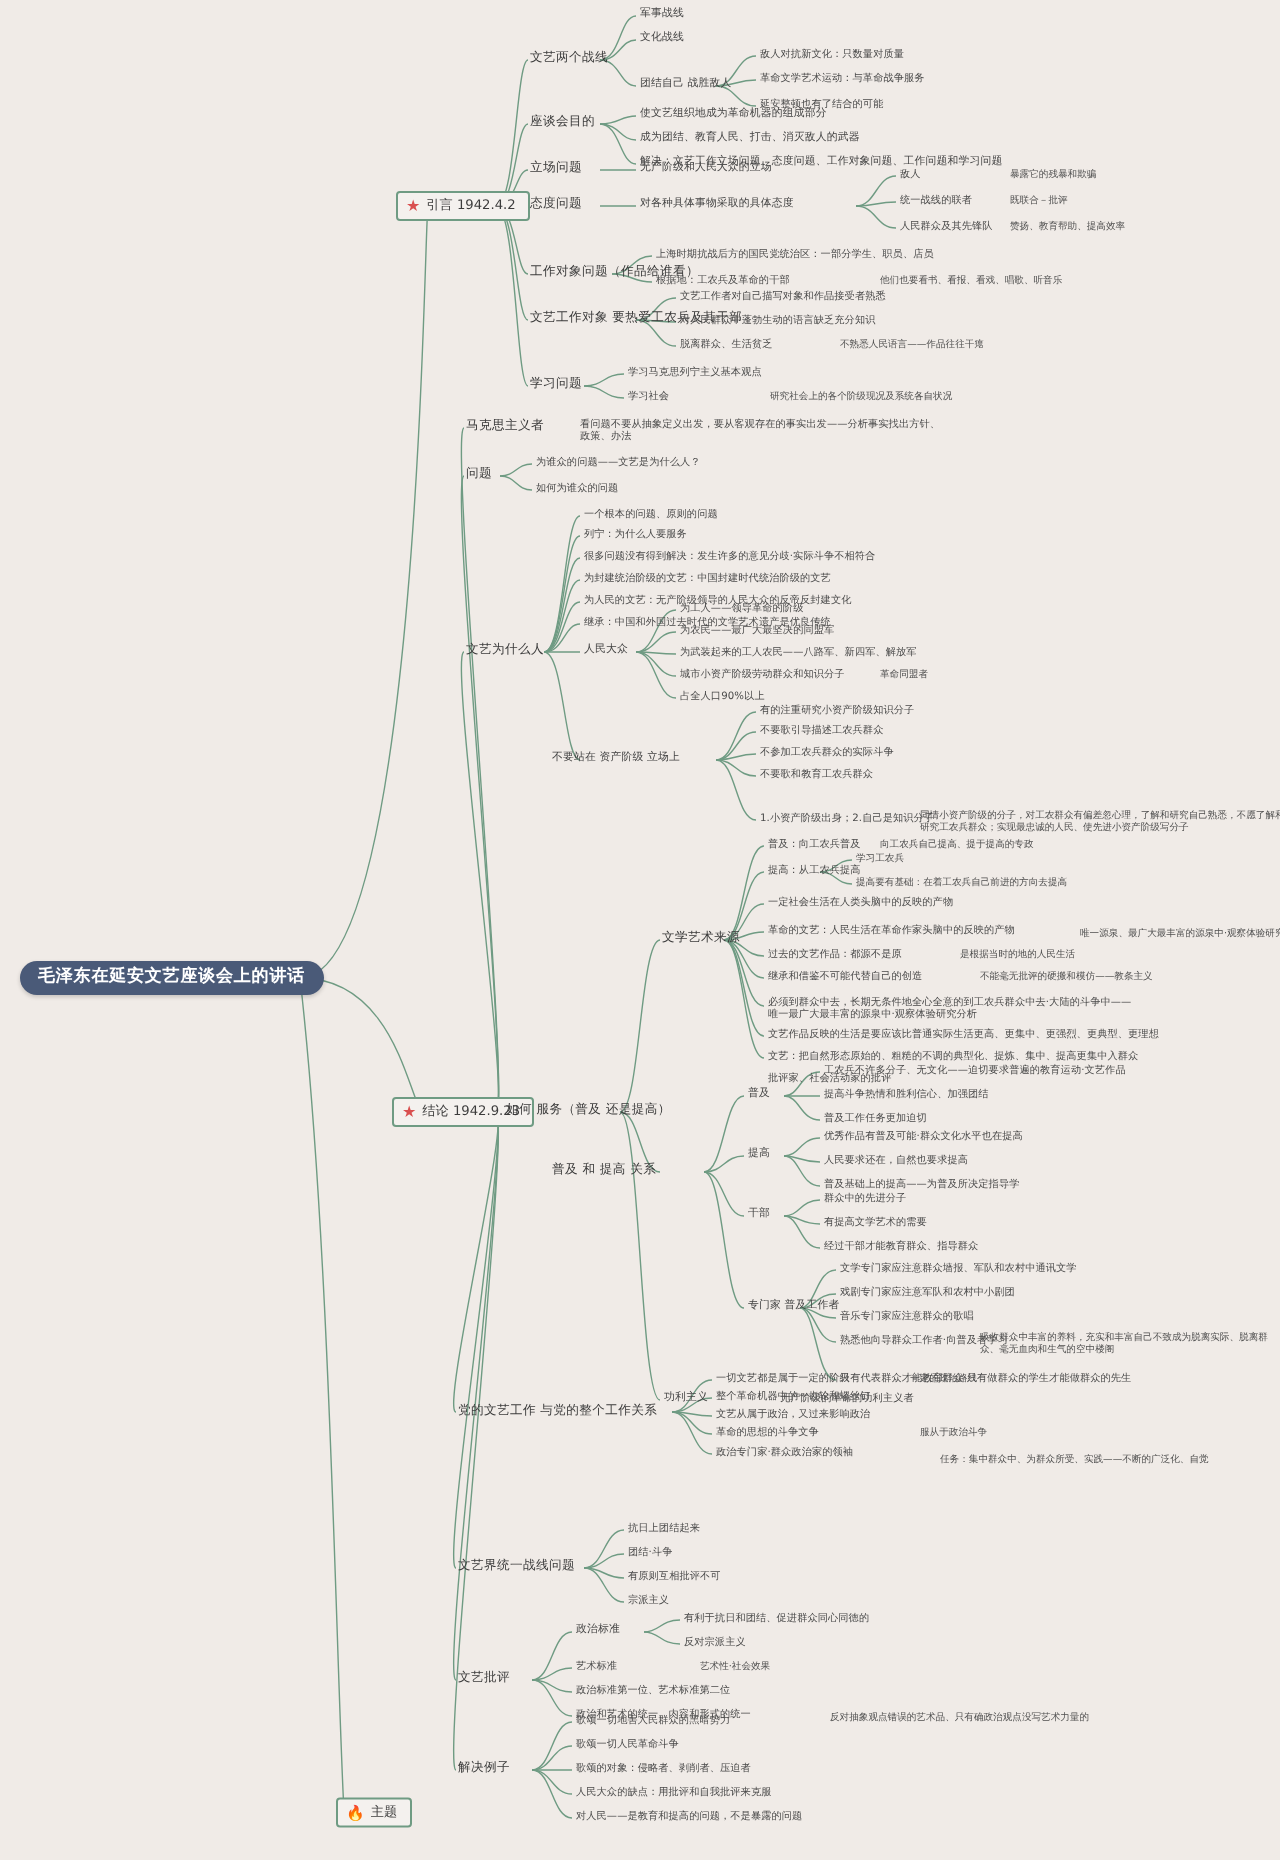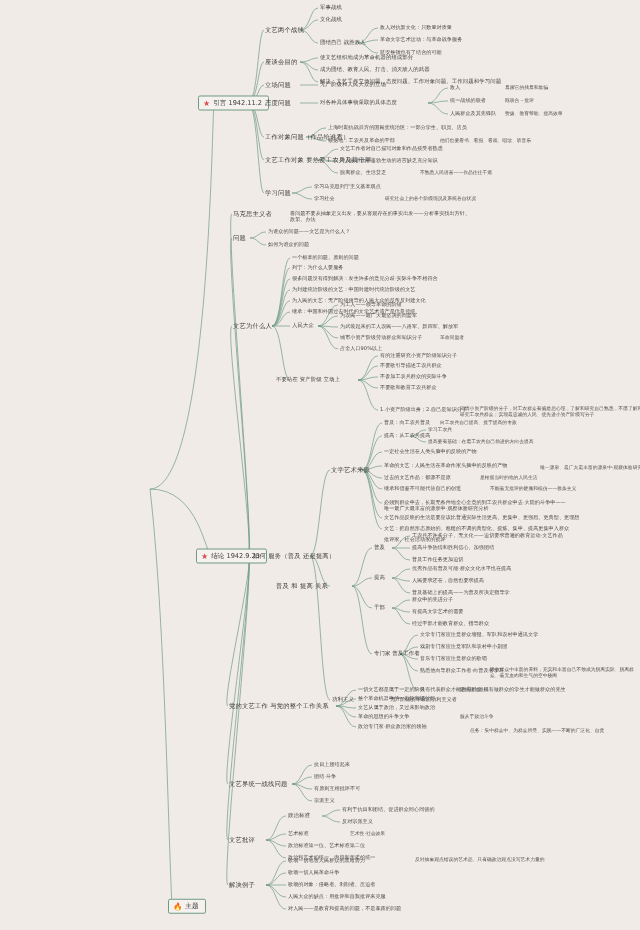--- a/index.html
+++ b/index.html
@@ -194,29 +194,30 @@
       <path d="M322 816 C 330 816 330 822 340 822"></path>
 
       <path d="M266 885 C 276 885 276 861 286 861"></path>
       <path d="M266 885 C 276 885 276 873 286 873"></path>
       <path d="M266 885 C 276 885 276 885 286 885"></path>
       <path d="M266 885 C 276 885 276 897 286 897"></path>
       <path d="M266 885 C 276 885 276 909 286 909"></path>
     </g>
   </svg>
 
+  <div class="node root" style="left:10px;top:489px;">毛泽东在延安文艺座谈会上的讲话</div>
 
   <div class="node lvl1" style="left:168px;top:906px;">
     <span class="flame">🔥</span>
     <span>主题</span>
   </div>
 
   <div class="node lvl1" style="left:198px;top:103px;">
     <span class="star">★</span>
-    <span>引言 1942.11.2</span>
+    <span>引言 1942.4.2</span>
   </div>
 
   <div class="node lvl2" style="left:265px;top:30px;">文艺两个战线</div>
   <div class="node lvl3" style="left:320px;top:8px;">军事战线</div>
   <div class="node lvl3" style="left:320px;top:20px;">文化战线</div>
   <div class="node lvl3" style="left:320px;top:43px;">团结自己 战胜敌人</div>
   <div class="node lvl4" style="left:380px;top:28px;">敌人对抗新文化：只数量对质量</div>
   <div class="node lvl4" style="left:380px;top:40px;">革命文学艺术运动：与革命战争服务</div>
   <div class="node lvl4" style="left:380px;top:53px;">延安整顿也有了结合的可能</div>
 

